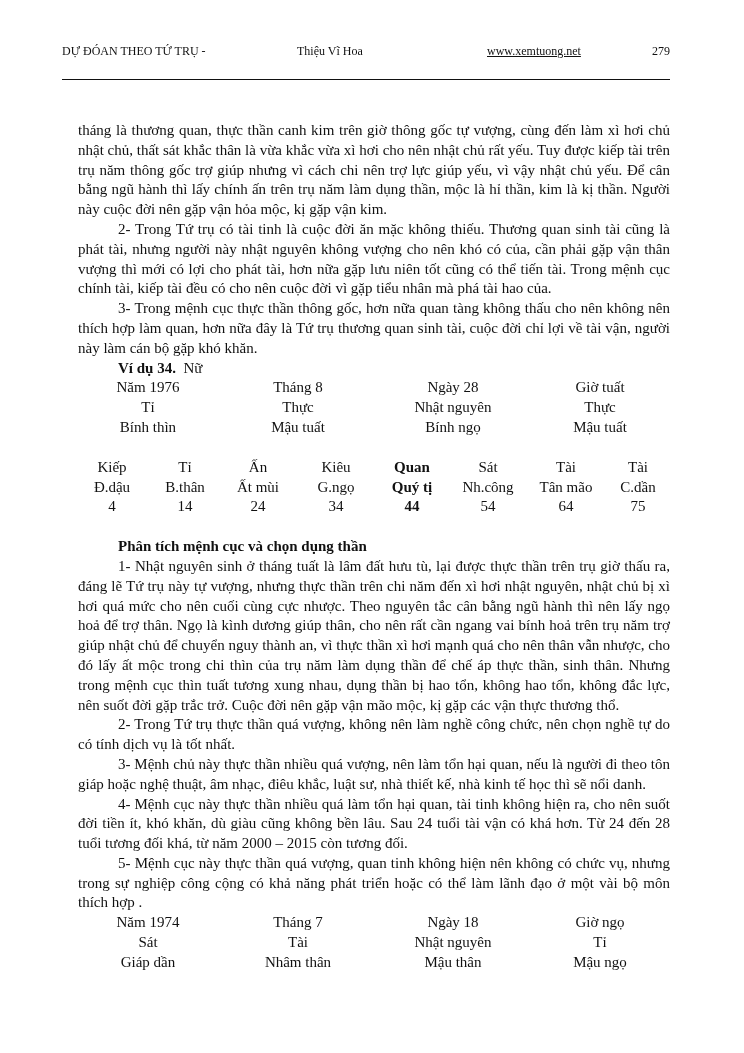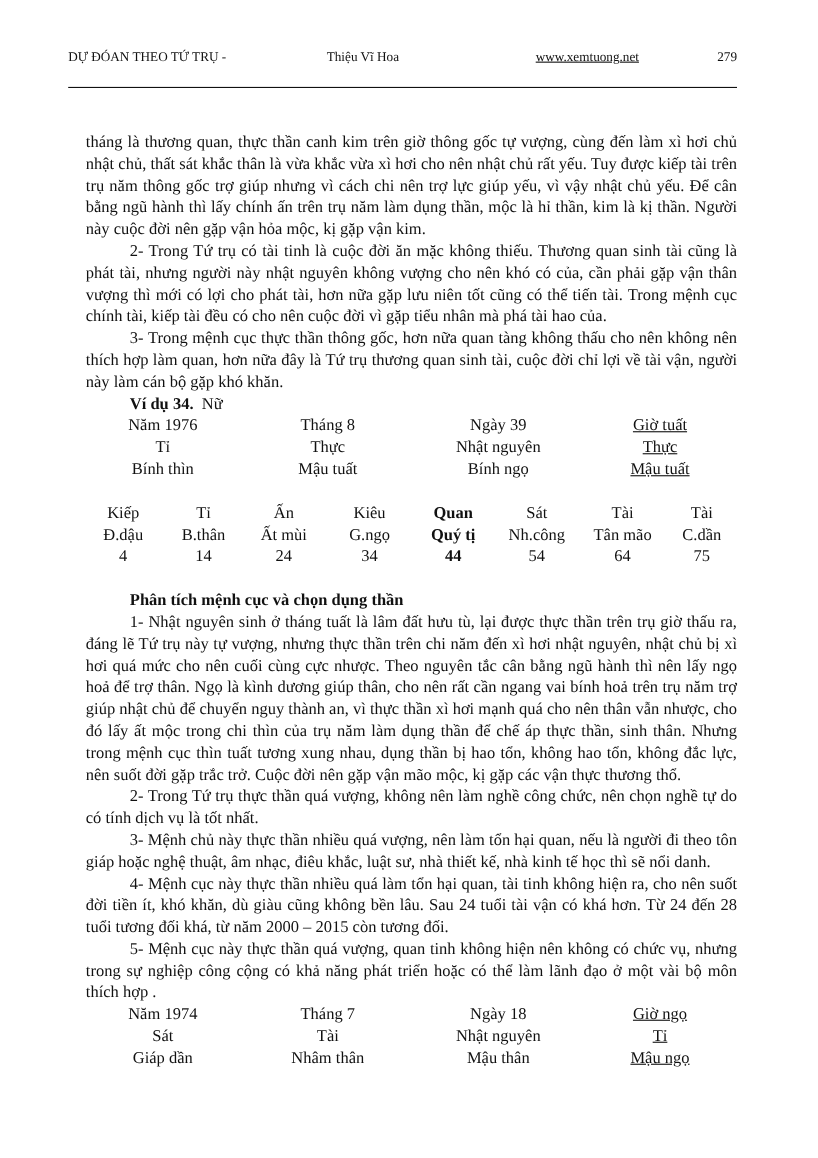--- a/index.html
+++ b/index.html
@@ -18,21 +18,21 @@
           font-size:15px; line-height:19.8px;margin-top:37px; }
   .p { margin:0; text-align:justify; }
   .p.indent { text-indent:40px; }
   .ex-title { margin:0; padding-left:40px; }
   .ex-title b { font-weight:bold; }
   .sub-heading { margin:0; padding-left:40px; font-weight:bold; }
   .pillars { position:relative; height:59.4px; }
   .pillars .row { position:relative; height:19.8px; }
   .pillars .cell { position:absolute; top:0; width:160px; text-align:center;
                    white-space:nowrap; }
-  .c0 { left:-10px; } .c1 { left:140px; } .c2 { left:295px; } .c3 { left:442px;text-decoration:underline; }
+  .c0 { left:-10px; } .c1 { left:140px; } .c2 { left:295px; } .c3 { left:442px; }
   .luck { position:relative; height:59.4px; }
   .luck .row { position:relative; height:19.8px; }
   .luck .cell { position:absolute; top:0; width:80px; text-align:center; white-space:nowrap; }
   .l0{left:-6px;} .l1{left:67px;} .l2{left:140px;} .l3{left:218px;}
   .l4{left:294px;font-weight:bold;} .l5{left:370px;} .l6{left:448px;} .l7{left:520px;}
   .gap { height:20px; }
 </style>
 </head>
 <body>
 
@@ -51,21 +51,21 @@
 
   <p class="ex-title">
     <b>Ví dụ 34.</b>&nbsp;
     <span>Nữ</span>
   </p>
 
   <div class="pillars">
     <div class="row">
       <span class="cell c0">Năm 1976</span>
       <span class="cell c1">Tháng 8</span>
-      <span class="cell c2">Ngày 39</span>
+      <span class="cell c2">Ngày 28</span>
       <span class="cell c3">Giờ tuất</span>
     </div>
     <div class="row">
       <span class="cell c0">Tỉ</span>
       <span class="cell c1">Thực</span>
       <span class="cell c2">Nhật nguyên</span>
       <span class="cell c3">Thực</span>
     </div>
     <div class="row">
       <span class="cell c0">Bính thìn</span>

